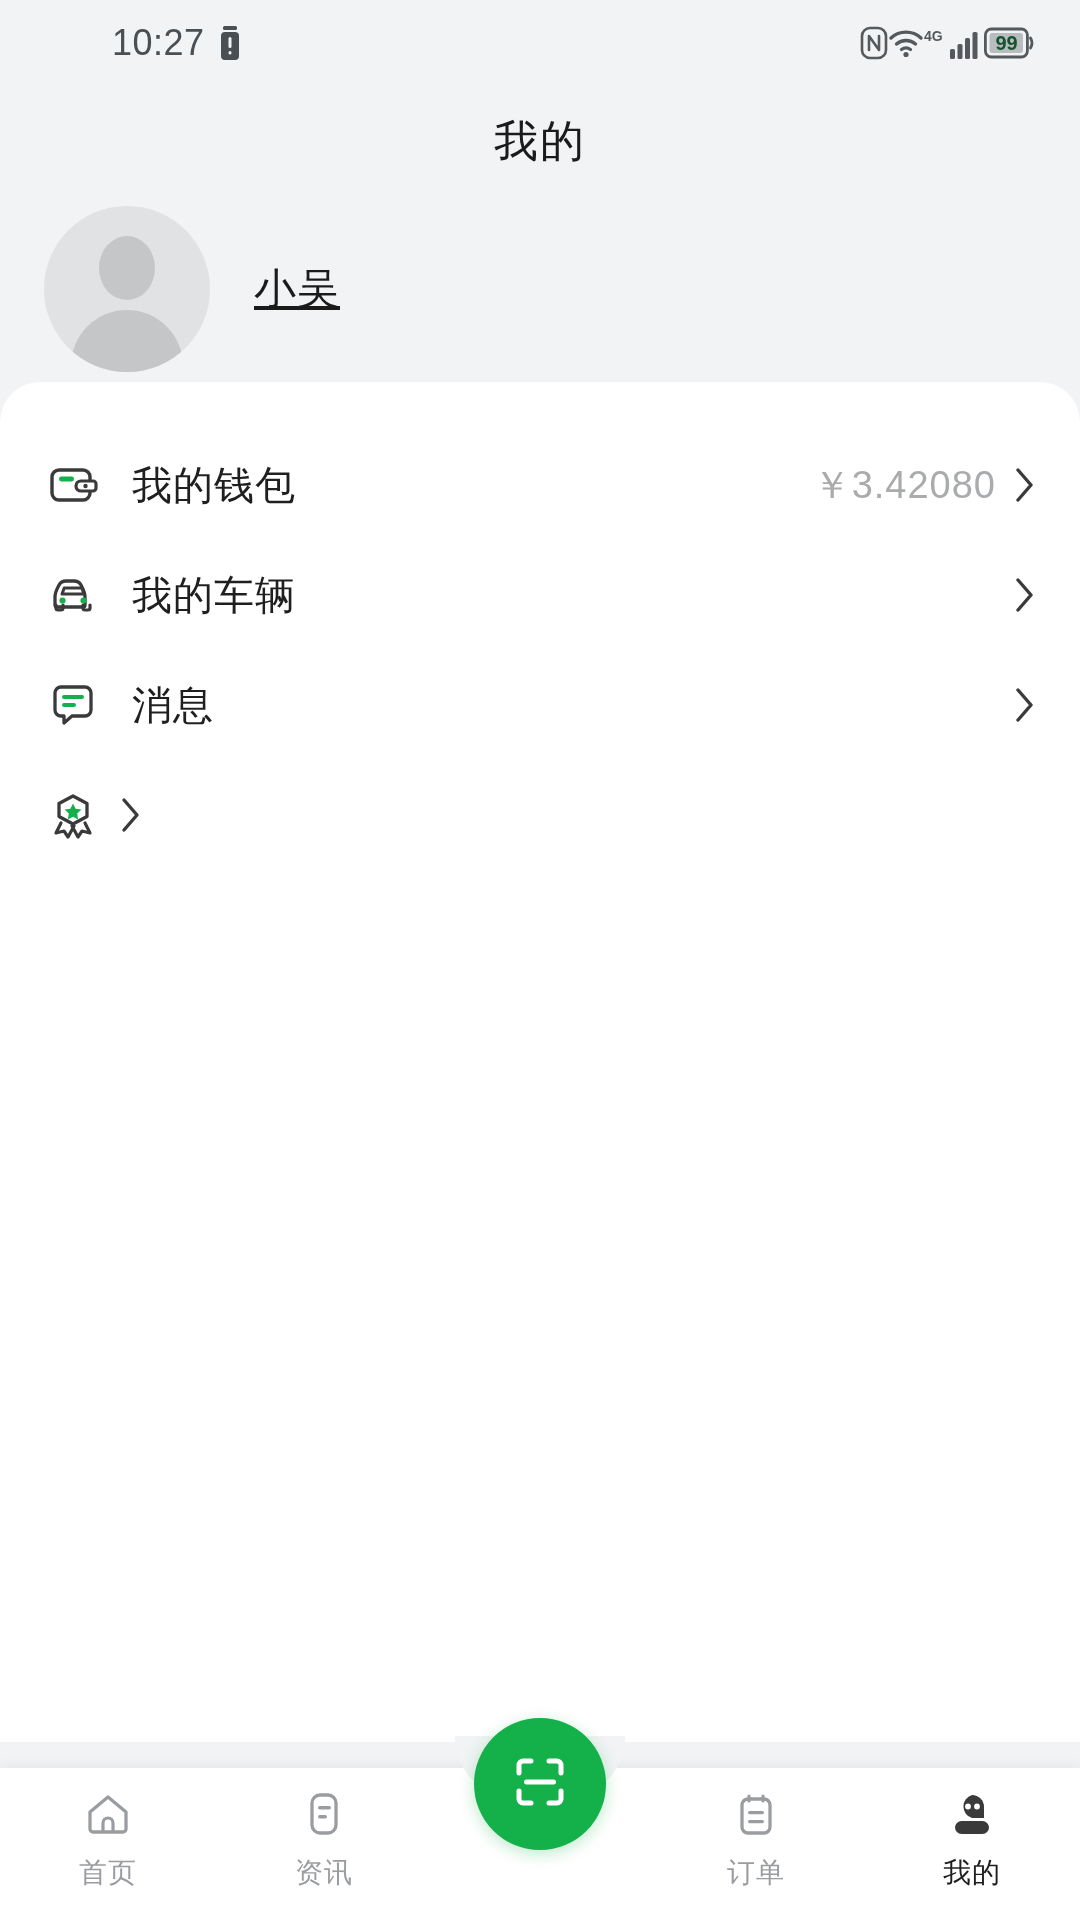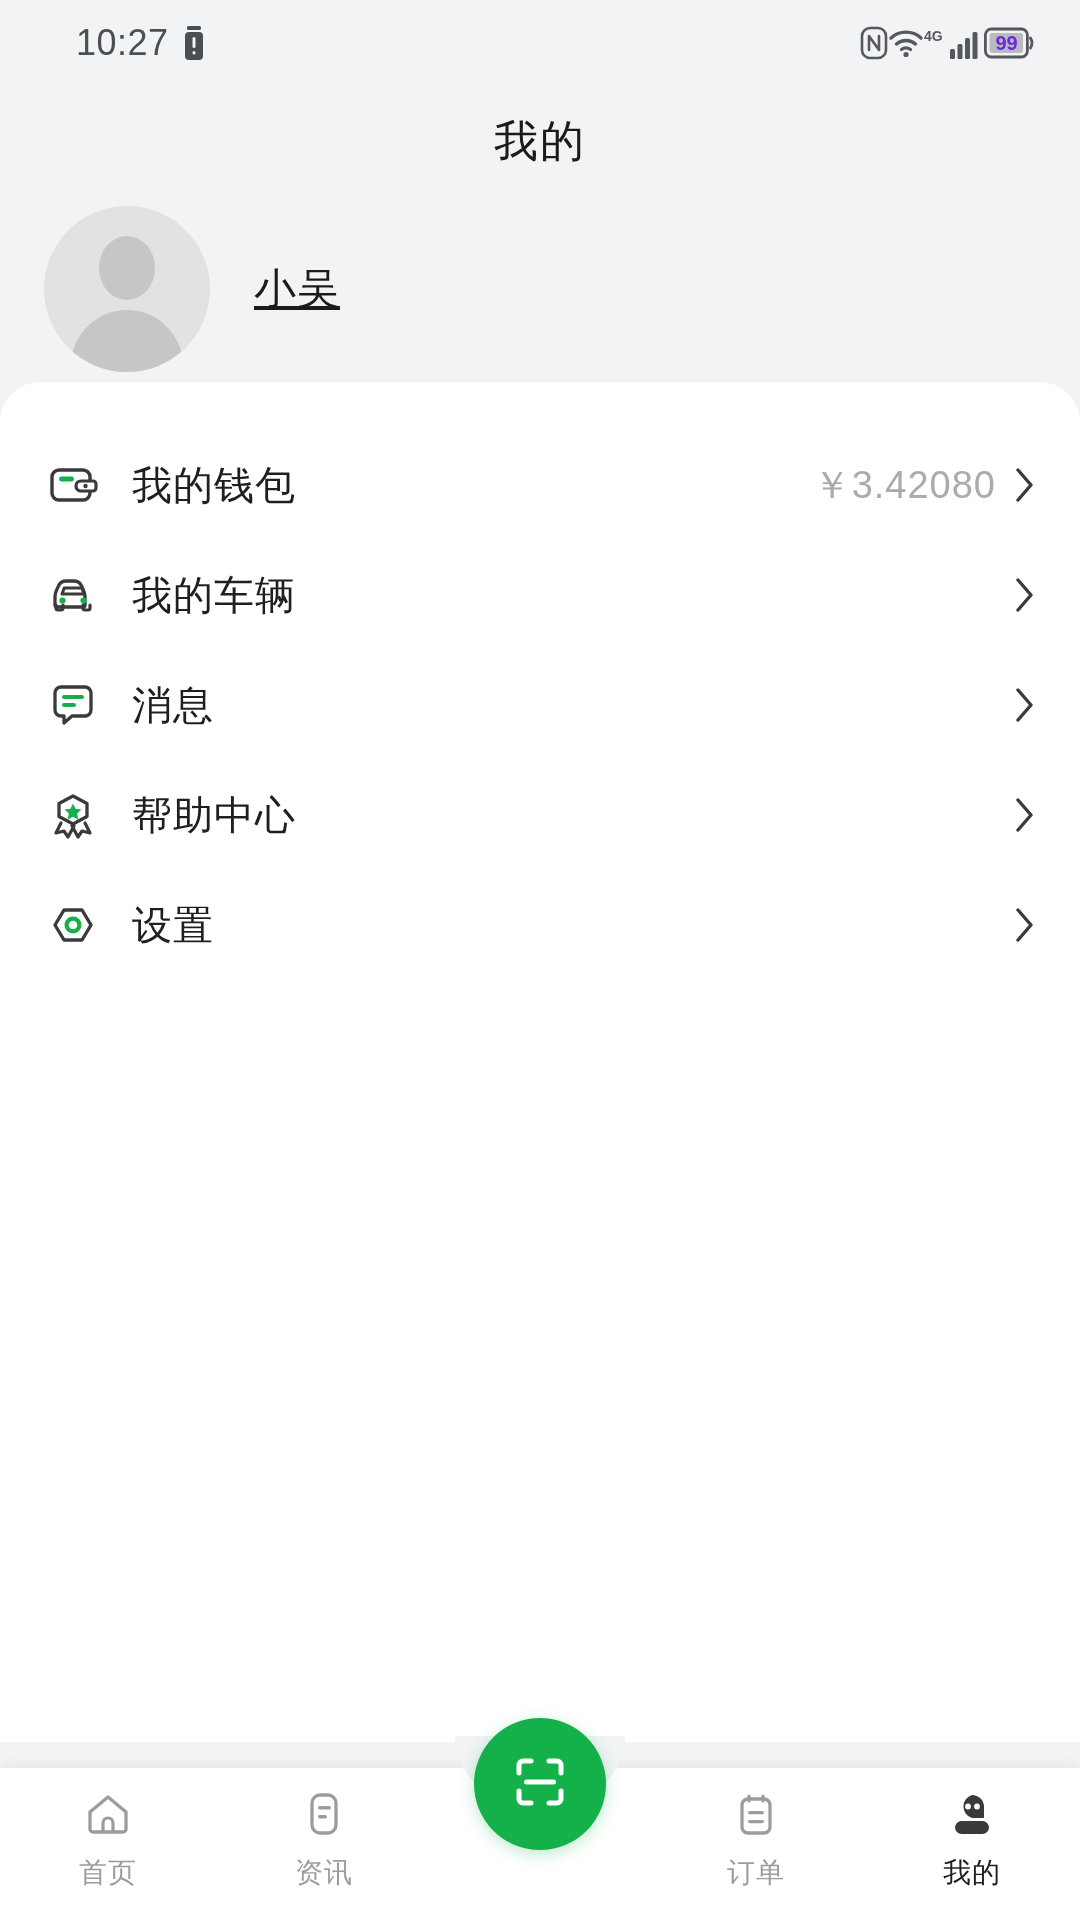--- a/index.html
+++ b/index.html
@@ -8,27 +8,27 @@
     font-family:"Liberation Sans","DejaVu Sans",sans-serif;
     background:#f1f3f4;
     overflow:hidden;
   }
   .phone { position:relative; width:1080px; height:1920px; background:#f1f3f4; }
 
   
   .statusbar {
     position:absolute; top:0; left:0; width:1080px; height:86px;
     display:flex; justify-content:space-between;
-    padding:0 46px 0 76px;
+    padding:0 46px 0 112px;
   }
   .sb-left { display:flex; align-items:center; gap:14px; }
   .sb-time { font-size:36px; color:#4a4f54; letter-spacing:0.5px; }
   .sb-right { display:flex; align-items:center; gap:0; }
   .ico { display:block; }
-  .batt-txt { font-size:20px; color:#6d28d9; font-weight:600; }
+  .batt-txt { font-size:20px; color:#14532d; font-weight:600; }
 
   
   .header {
     position:absolute; top:86px; left:0; width:1080px; height:110px;
     display:flex; align-items:center; justify-content:center;
   }
   .header-title { font-size:44px; color:#1b1b1b; letter-spacing:2px; }
 
   
   .profile {
@@ -222,44 +222,28 @@
       </div>
 
       <div class="menu-item">
         <span class="mi-icon">
           <svg width="52" height="52" viewBox="0 0 52 52">
             <path d="M14 34 l-5 10 8 -2 4 6 6 -11 M38 34 l5 10 -8 -2 -4 6 -6 -11" fill="none" stroke="#3a3a3a" stroke-width="3.2" stroke-linejoin="round" stroke-linecap="round"></path>
             <path d="M26 7 l14 7.5 v13 l-14 7.5 -14 -7.5 v-13 z" fill="#ffffff" stroke="#3a3a3a" stroke-width="3.3" stroke-linejoin="round"></path>
             <path d="M26 14.5 l2.6 5.2 5.8 0.8 -4.2 4.1 1 5.8 -5.2 -2.7 -5.2 2.7 1 -5.8 -4.2 -4.1 5.8 -0.8 z" fill="#15b04b"></path>
           </svg>
         </span>
-        <span class="mi-label">帮助中心</span>
         <span class="mi-value"></span>
         <span class="chev">
           <svg width="22" height="38" viewBox="0 0 22 38">
               <path d="M4 4 L17 19 L4 34" fill="none" stroke="#3a3a3a" stroke-width="3.4" stroke-linecap="round" stroke-linejoin="round"></path>
             </svg>
         </span>
       </div>
 
-      <div class="menu-item">
-        <span class="mi-icon">
-          <svg width="52" height="52" viewBox="0 0 52 52">
-            <path d="M17 11 h18 l9 15 -9 15 h-18 l-9 -15 z" fill="none" stroke="#3a3a3a" stroke-width="3.4" stroke-linejoin="round"></path>
-            <circle cx="26" cy="26" r="6.4" fill="none" stroke="#15b04b" stroke-width="4.2"></circle>
-          </svg>
-        </span>
-        <span class="mi-label">设置</span>
-        <span class="mi-value"></span>
-        <span class="chev">
-          <svg width="22" height="38" viewBox="0 0 22 38">
-              <path d="M4 4 L17 19 L4 34" fill="none" stroke="#3a3a3a" stroke-width="3.4" stroke-linecap="round" stroke-linejoin="round"></path>
-            </svg>
-        </span>
-      </div>
 
     </div>
   </div>
 
   <div class="fab-notch"></div>
 
   <div class="tabbar">
     <div class="tab">
       <span class="tab-ico">
         <svg width="54" height="54" viewBox="0 0 54 54">

